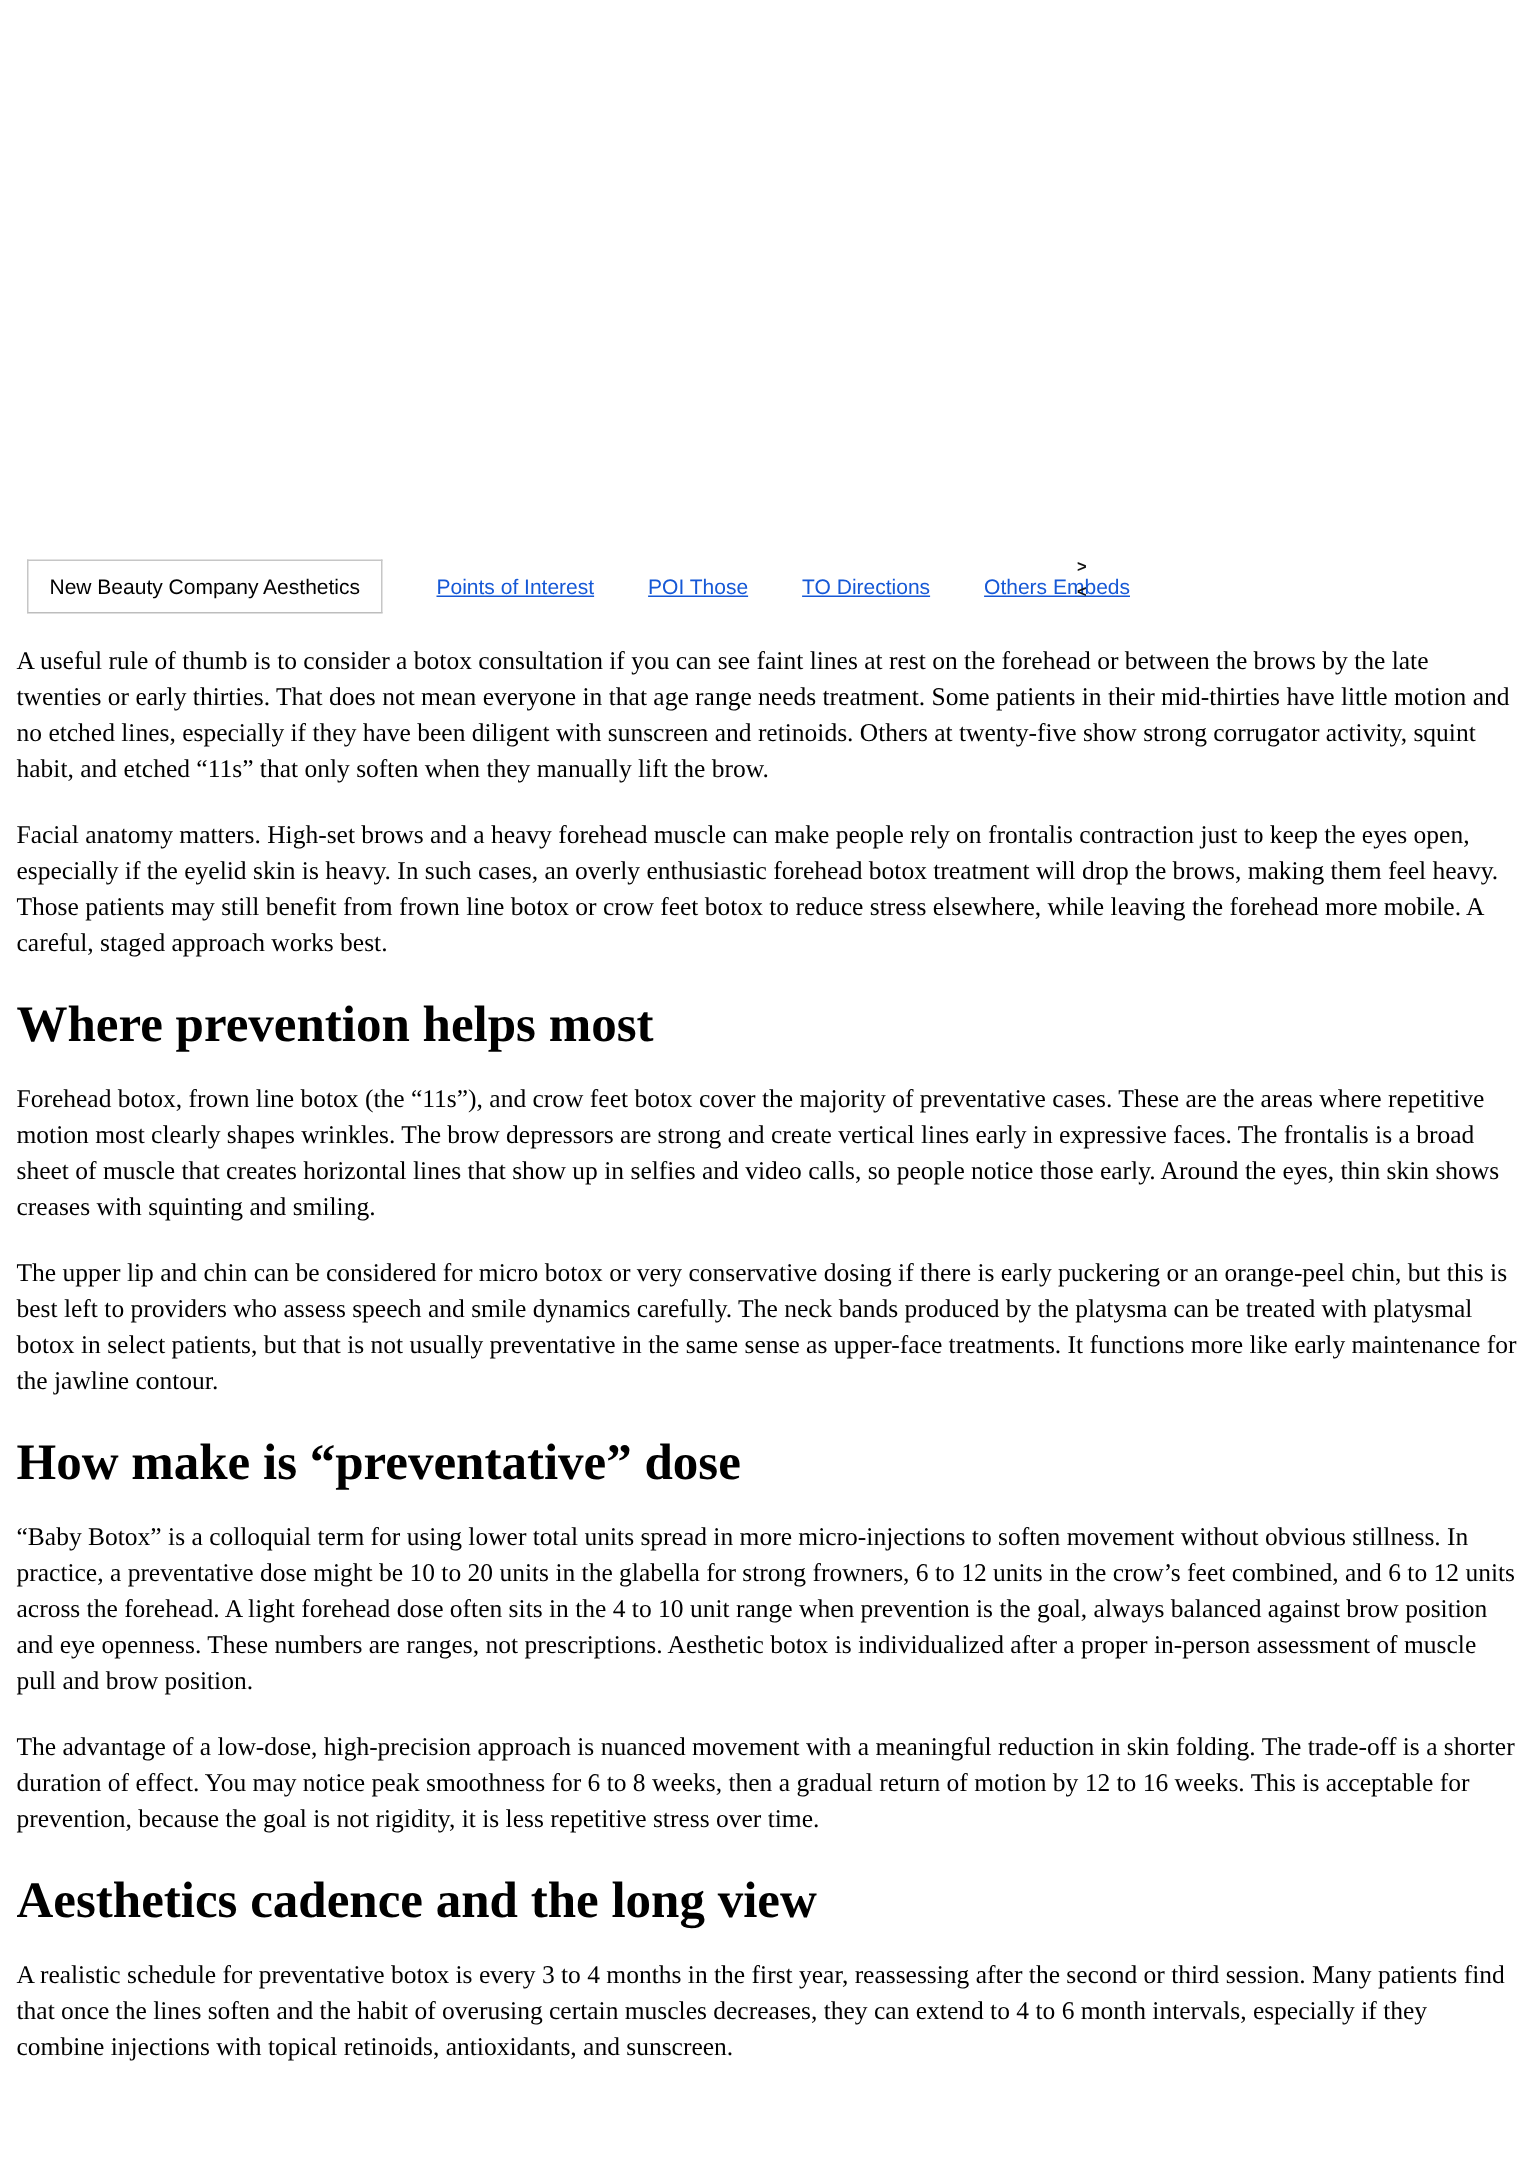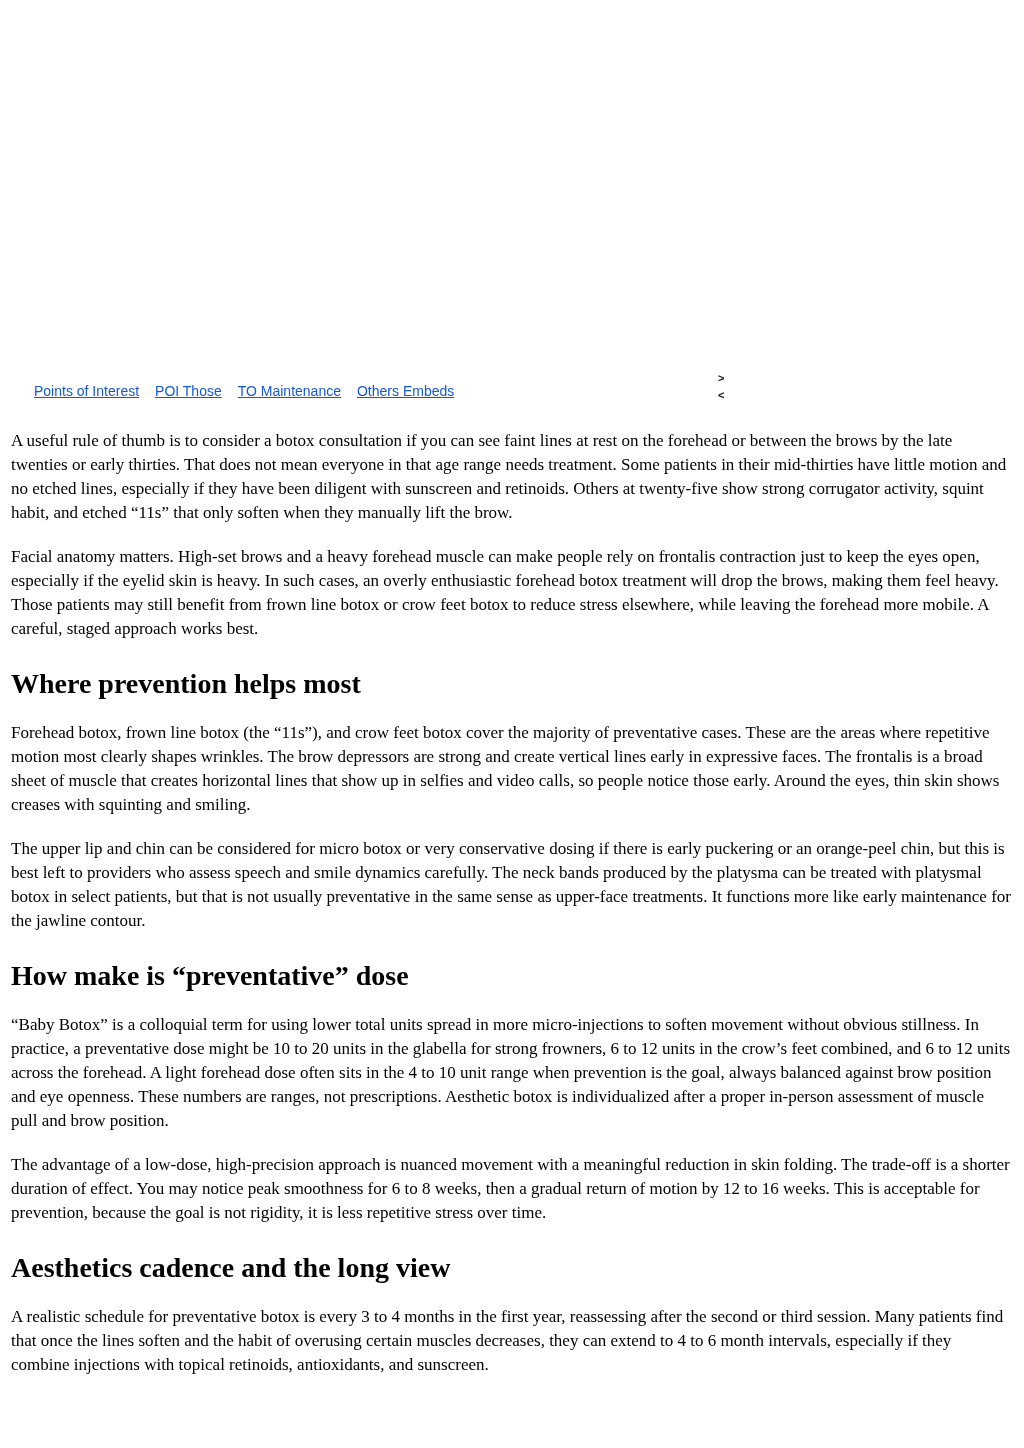--- a/index.html
+++ b/index.html
@@ -31,21 +31,21 @@
   }
   .tab-active {
     border: 1px solid #c6c6c6;
     border-bottom-color: #bdbdbd;
     background: #ffffff;
     padding: 9px 14px 9px 14px;
     color: #000000;
     cursor: default;
   }
   .tab-link {
-    margin-left: 16px;
+    margin-left: 36px;
     color: #1558d6;
     text-decoration: underline;
     cursor: pointer;
   }
   .tab-arrows {
     position: absolute;
     left: 700px;
     top: 1px;
     display: flex;
     flex-direction: column;
@@ -61,37 +61,38 @@
   
   .content {
     padding: 0 11px;
     font-size: 17px;
     line-height: 24px;
   }
   .content p {
     margin: 20px 0;
   }
   .content h2 {
-    font-size: 28px;
+    font-size: 34px;
     line-height: 34px;
     font-weight: bold;
     margin: 26px 0 20px 0;
   }
 </style>
 </head>
 <body>
 
 <div class="page">
 
   <div class="embed-blank"></div>
 
   <nav class="tabbar">
+    <div class="tab-active">New Beauty Company Aesthetics</div>
     <a class="tab-link">Points of Interest</a>
     <a class="tab-link">POI Those</a>
-    <a class="tab-link">TO Maintenance</a>
+    <a class="tab-link">TO Directions</a>
     <a class="tab-link">Others Embeds</a>
     <div class="tab-arrows">
       <span>&gt;</span>
       <span>&lt;</span>
     </div>
   </nav>
 
   <main class="content">
     <p>A useful rule of thumb is to consider a botox consultation if you can see faint lines at rest on the forehead or between the brows by the late twenties or early thirties. That does not mean everyone in that age range needs treatment. Some patients in their mid-thirties have little motion and no etched lines, especially if they have been diligent with sunscreen and retinoids. Others at twenty-five show strong corrugator activity, squint habit, and etched “11s” that only soften when they manually lift the brow.</p>
     <p>Facial anatomy matters. High-set brows and a heavy forehead muscle can make people rely on frontalis contraction just to keep the eyes open, especially if the eyelid skin is heavy. In such cases, an overly enthusiastic forehead botox treatment will drop the brows, making them feel heavy. Those patients may still benefit from frown line botox or crow feet botox to reduce stress elsewhere, while leaving the forehead more mobile. A careful, staged approach works best.</p>

